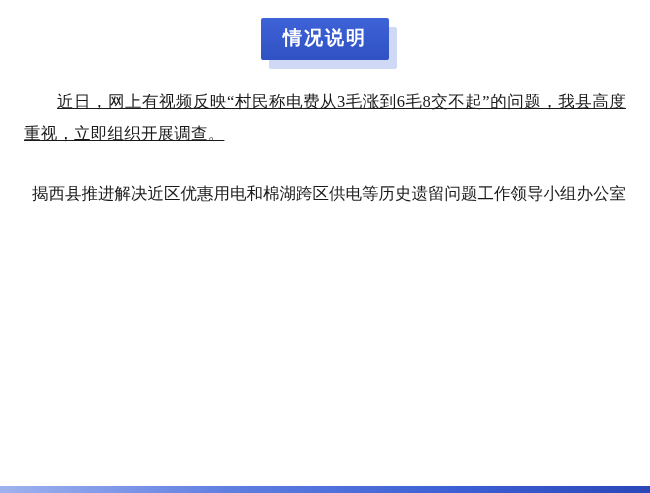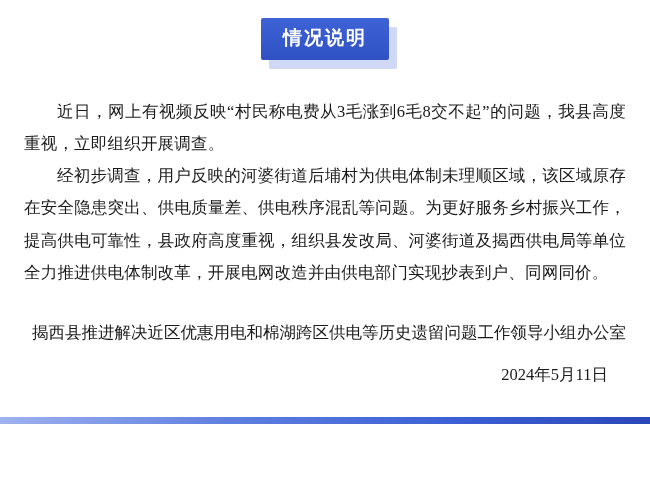--- a/index.html
+++ b/index.html
@@ -10,21 +10,21 @@
     width: 650px;
     height: 493px;
     background: #ffffff;
     font-family: "Liberation Serif", "DejaVu Serif", serif;
     color: #1a1a1a;
     overflow: hidden;
   }
   .page {
     position: relative;
     width: 650px;
-    height: 424px;
+    height: 493px;
     box-sizing: border-box;
     padding: 0 24px;
   }
   
   .banner-wrap {
     display: flex;
     justify-content: center;
     padding-top: 18px;
   }
   .banner {
@@ -47,26 +47,27 @@
     font-family: "Liberation Sans", "DejaVu Sans", sans-serif;
     font-weight: bold;
     font-size: 19px;
     letter-spacing: 2px;
     padding: 10px 22px 11px 22px;
     border-radius: 2px;
     line-height: 1.1;
   }
   
   .body-text {
-    margin-top: 36px;
+    margin-top: 26px;
     font-size: 16.5px;
     line-height: 1.95;
     text-align: justify;
     text-justify: inter-ideograph;
     letter-spacing: 0.2px;
+    text-decoration: underline;
   }
   .body-text p {
     margin: 0;
     text-indent: 2em;
   }
   
   .sign-block {
     margin-top: 28px;
     font-size: 16.5px;
     line-height: 1.95;
@@ -99,22 +100,20 @@
 
   <div class="banner-wrap">
     <div class="banner">
       <div class="banner-shadow"></div>
       <div class="banner-main">情况说明</div>
     </div>
   </div>
 
   <div class="body-text">
     <p>近日，网上有视频反映“村民称电费从3毛涨到6毛8交不起”的问题，我县高度重视，立即组织开展调查。</p>
-    <p>经初步调查，用户反映的河婆街道后埔村为供电体制未理顺区域，该区域原存在安全隐患突出、供电质量差、供电秩序混乱等问题。为更好服务乡村振兴工作，提高供电可靠性，县政府高度重视，组织县发改局、河婆街道及揭西供电局等单位全力推进供电体制改革，开展电网改造并由供电部门实现抄表到户、同网同价。</p>
   </div>
 
   <div class="sign-block">
     <div class="sign-org">揭西县推进解决近区优惠用电和棉湖跨区供电等历史遗留问题工作领导小组办公室</div>
-    <div class="sign-date">2024年5月11日</div>
   </div>
 
   <div class="bottom-bar"></div>
 </div>
 
 </body></html>

